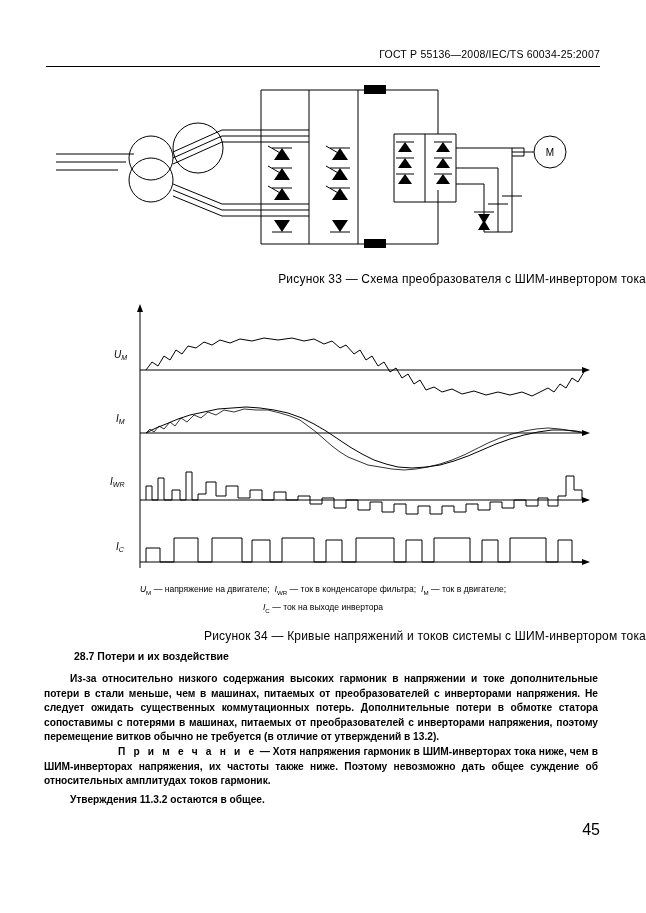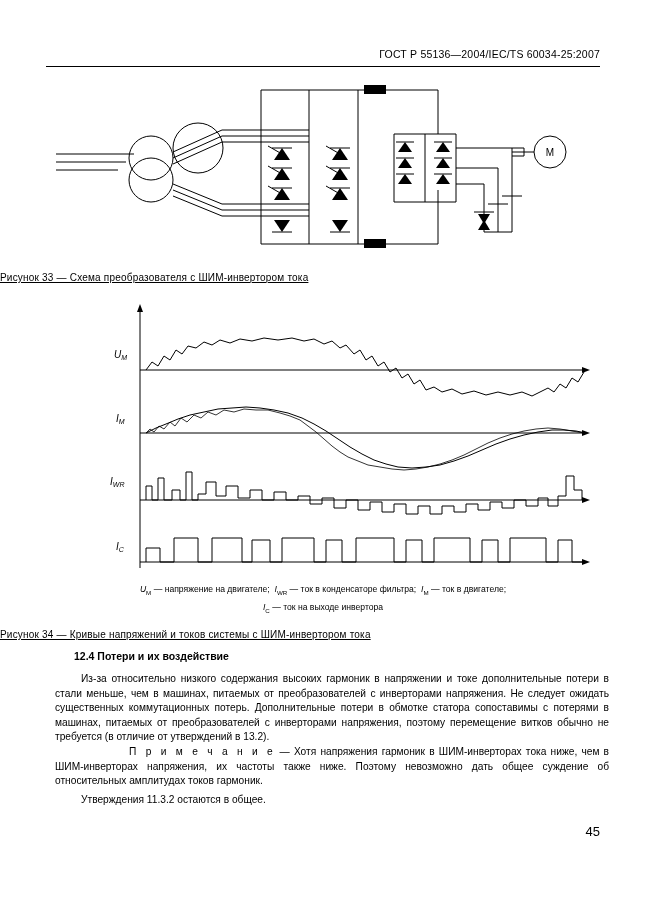--- a/index.html
+++ b/index.html
@@ -39,26 +39,25 @@
   }
   .fig33 {
     position: absolute;
     top: 72px;
     left: 46px;
     width: 554px;
     height: 190px;
   }
   .caption {
     position: absolute;
-    text-align: left;
-    font-size: 10px;
+    text-align: right;
+    font-size: 12px;
     letter-spacing: 0.2px;
     width: 100%;
     left: 0;
-    text-decoration: underline;
   }
   .cap33 {
     top: 272px;
   }
   .fig34 {
     position: absolute;
     top: 300px;
     left: 46px;
     width: 554px;
     height: 275px;
@@ -78,46 +77,47 @@
   }
   .sec-title {
     position: absolute;
     top: 650px;
     left: 74px;
     font-size: 10.5px;
     font-weight: bold;
   }
   .body-text {
     position: absolute;
-    left: 55px;
+    left: 44px;
     width: 554px;
     font-size: 10.2px;
     line-height: 14.6px;
     text-align: justify;
+    font-weight: bold;
   }
   .p1 { top: 672px; }
   .p2 { top: 745px; }
   .p3 { top: 793px; }
   .indent { display: inline-block; width: 26px; }
   .note-lead { letter-spacing: 2.6px; padding-left: 48px; }
   .pageno {
     position: absolute;
     bottom: 74px;
     right: 46px;
-    font-size: 13px;
+    font-size: 16px;
   }
   svg { display: block; }
   sub { font-size: 0.72em; }
 </style>
 </head>
 <body>
 
 <div class="page">
 
-  <div class="header">ГОСТ Р 55136—2004/IEC/TS 60034-25:2007</div>
+  <div class="header">ГОСТ Р 55136—2008/IEC/TS 60034-25:2007</div>
   <div class="header-rule"></div>
 
   <div class="fig33">
     <svg width="554" height="195" viewBox="0 0 554 195">
       <g stroke="#000" fill="none" stroke-width="1">
 
         <line x1="10" y1="82" x2="88" y2="82"></line>
         <line x1="10" y1="90" x2="80" y2="90"></line>
         <line x1="10" y1="98" x2="72" y2="98"></line>
 
@@ -295,21 +295,21 @@
     <div>
       <i>U</i><sub>M</sub> — напряжение на двигателе;&nbsp;&nbsp;<i>I</i><sub>WR</sub> — ток в конденсаторе фильтра;&nbsp;&nbsp;<i>I</i><sub>M</sub> — ток в двигателе;
     </div>
     <div>
       <i>I</i><sub>C</sub> — ток на выходе инвертора
     </div>
   </div>
 
   <div class="caption cap34">Рисунок 34 — Кривые напряжений и токов системы с ШИМ-инвертором тока</div>
 
-  <div class="sec-title">12.4 Потери и их воздействие</div>
+  <div class="sec-title">28.7 Потери и их воздействие</div>
 
   <div class="body-text p1"><span class="indent"></span><span>Из-за относительно низкого содержания высоких гармоник в напряжении и токе дополнительные потери в стали меньше, чем в машинах, питаемых от преобразователей с инверторами напряжения. Не следует ожидать существенных коммутационных потерь. Дополнительные потери в обмотке статора сопоставимы с потерями в машинах, питаемых от преобразователей с инверторами напряжения, поэтому перемещение витков обычно не требуется (в отличие от утверждений в 13.2).</span></div>
 
   <div class="body-text p2"><span class="indent"></span><span class="note-lead">П р и м е ч а н и е</span><span> — Хотя напряжения гармоник в ШИМ-инверторах тока ниже, чем в ШИМ-инверторах напряжения, их частоты также ниже. Поэтому невозможно дать общее суждение об относительных амплитудах токов гармоник.</span></div>
 
   <div class="body-text p3"><span class="indent"></span><span>Утверждения 11.3.2 остаются в общее.</span></div>
 
   <div class="pageno">45</div>
 </div>
 

